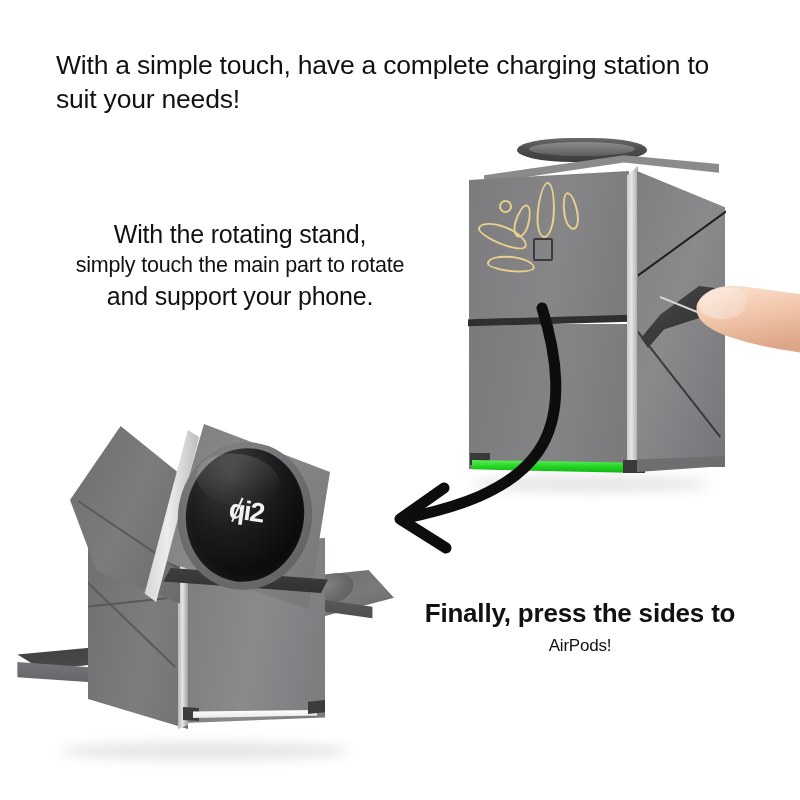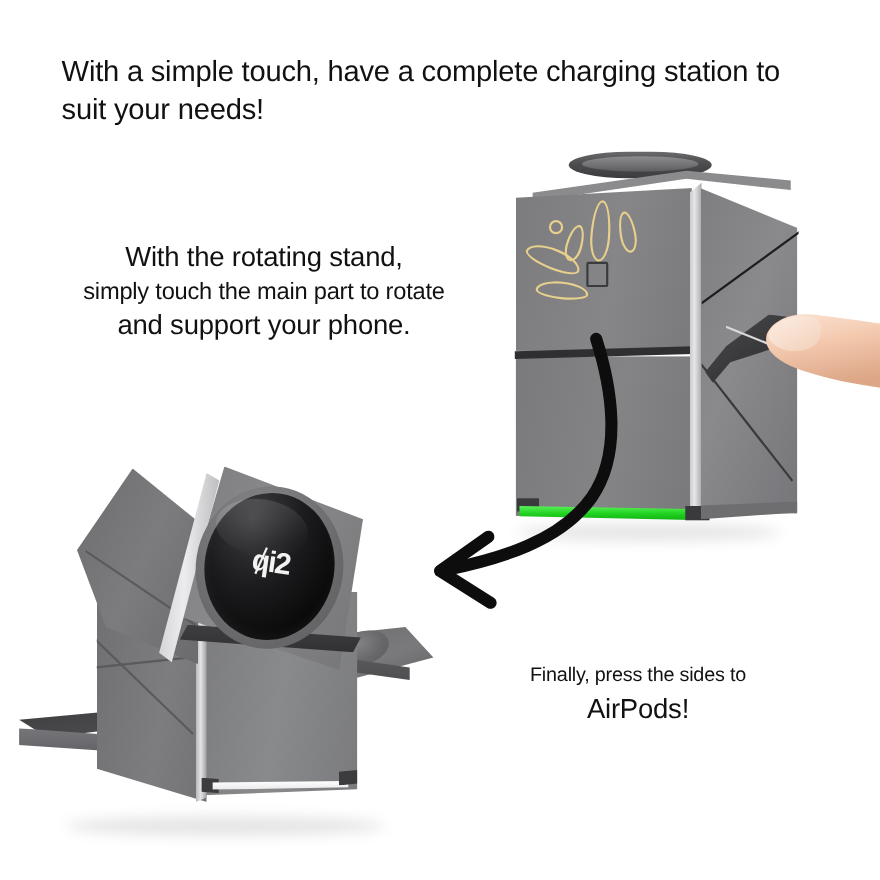--- a/index.html
+++ b/index.html
@@ -33,24 +33,24 @@
     text-align: center;
   }
   #rotating-block .l1 { font-size: 25px; line-height: 33px; font-weight: 500; }
   #rotating-block .l2 { font-size: 21.5px; line-height: 29px; font-weight: 400; }
   #rotating-block .l3 { font-size: 25px; line-height: 33px; font-weight: 400; }
 
   #final-block {
     left: 385px; top: 598px; width: 390px;
     text-align: center;
   }
-  #final-block .l1 { font-size: 18px; line-height: 31px; font-weight: 400; }
+  #final-block .l1 { font-size: 26px; line-height: 31px; font-weight: 700; }
   #final-block .l2 { font-size: 26px;   line-height: 34px; font-weight: 500; }
   #final-block .l3 { font-size: 19.5px; line-height: 29px; font-weight: 400; }
-  #final-block .l4 { font-size: 25px;   line-height: 33px; font-weight: 500; }
+  #final-block .l4 { font-size: 17px;   line-height: 33px; font-weight: 500; }
 
   
   .dev { position: absolute; }
   .face { position: absolute; }
 
   
   #device-upper { left: 455px; top: 138px; width: 270px; height: 350px; }
 
   
   #u-top-ring {

